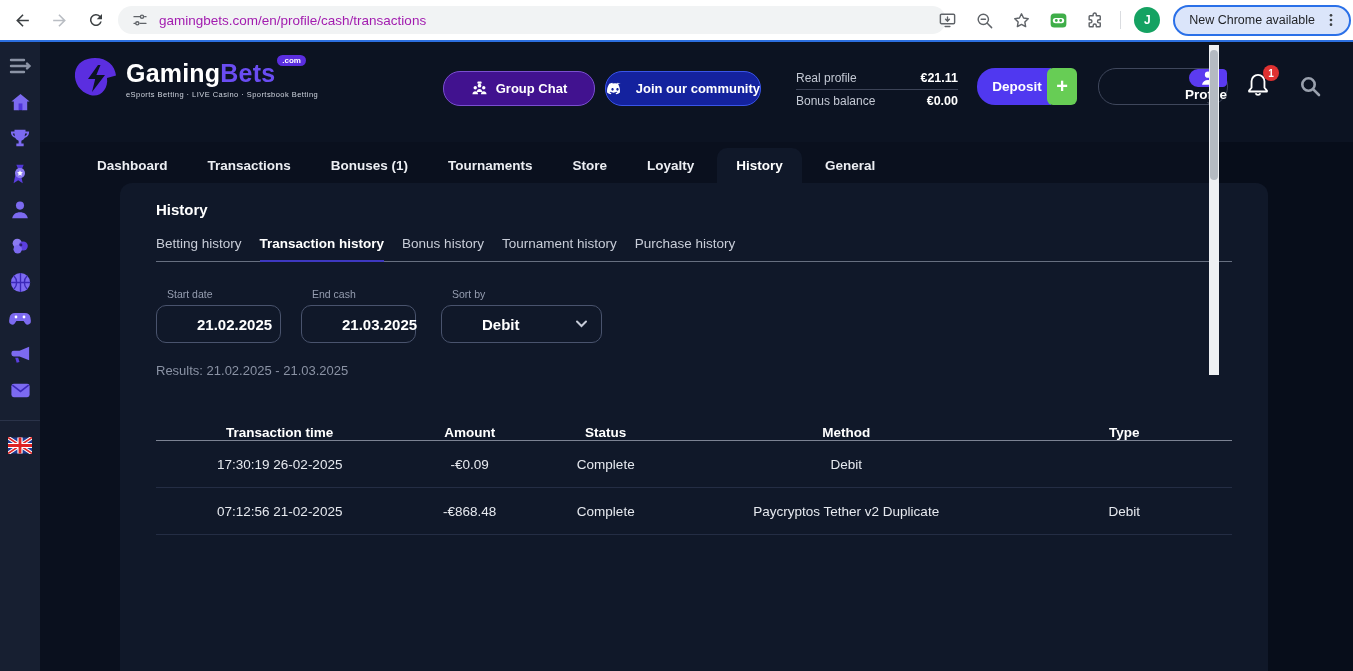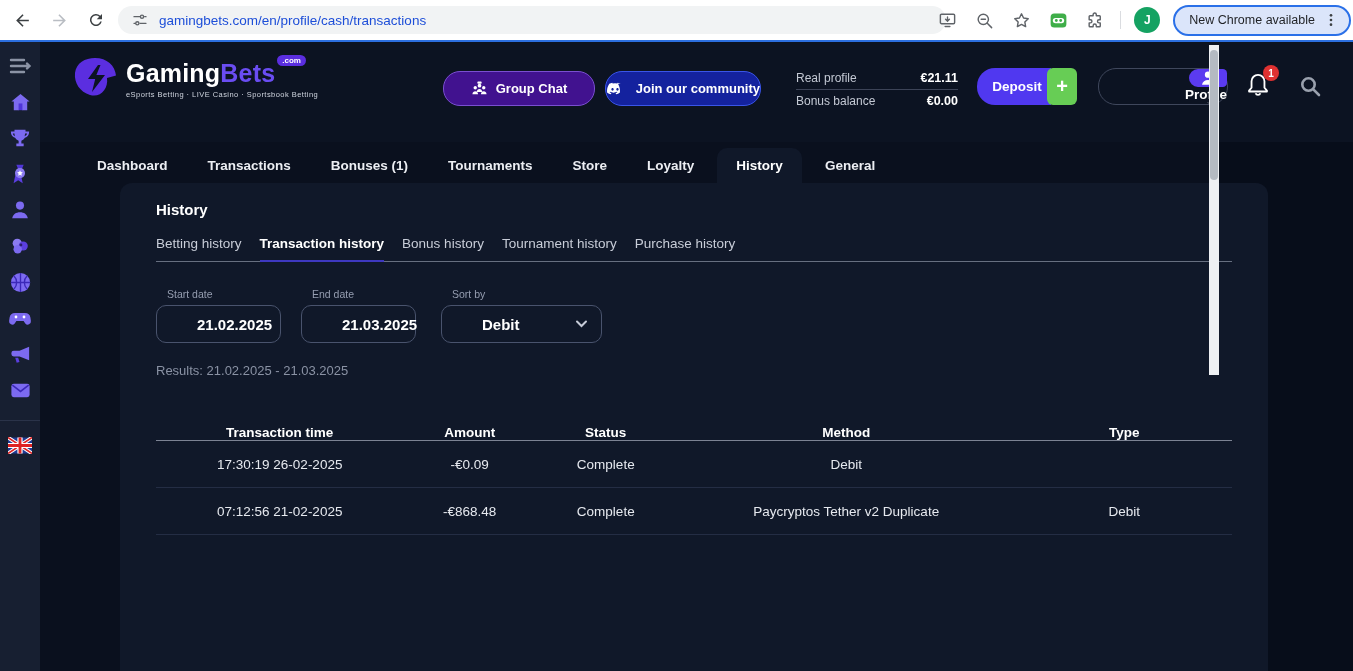--- a/index.html
+++ b/index.html
@@ -6,21 +6,21 @@
   html,body { width:1353px; height:671px; overflow:hidden; background:#070d1a;
     font-family:"Liberation Sans", sans-serif; }
   .stage { position:relative; width:1353px; height:671px; }
 
   
   .chrome { position:absolute; top:0; left:0; width:1353px; height:40px; background:#ffffff; }
   .nav-btns { position:absolute; left:10px; top:0; height:40px; display:flex; align-items:center; gap:13px; }
   .cbtn { width:24px; height:24px; display:flex; align-items:center; justify-content:center; border:none; background:transparent; cursor:pointer; }
   .urlbar { position:absolute; left:118px; top:6px; width:828px; height:28px; border-radius:14px;
     background:#f1f3f4; display:flex; align-items:center; padding:0 14px; gap:11px; }
-  .url-text { font-size:13.5px; color:#1d4ed8; white-space:nowrap; }
+  .url-text { font-size:13.5px; color:#a21caf; white-space:nowrap; }
   .chrome-right { position:absolute; right:2px; top:0; height:40px; display:flex; align-items:center; gap:13px; }
   .sep { width:1px; height:18px; background:#dadce0; }
   .avatar { width:26px; height:26px; border-radius:50%; background:#15a262; color:#fff; font-size:12px;
     font-weight:bold; display:flex; align-items:center; justify-content:center; }
   .update-pill { height:31px; display:flex; align-items:center; gap:8px; padding:0 10px 0 14px;
     background:#dbe5fa; border:2px solid #2a70e8; border-radius:16px; cursor:pointer; }
   .update-pill span { font-size:12.5px; color:#1f2124; white-space:nowrap; }
   .accent { position:absolute; top:40px; left:0; width:1353px; height:2px; background:#2c6fdf; }
 
   
@@ -379,21 +379,21 @@
           <span class="field-label">Start date</span>
           <div class="field-box">
             <span class="field-val">21.02.2025</span>
             <svg width="16" height="16" viewBox="0 0 24 24" fill="none" stroke="#c7ccd8" stroke-width="1.8">
                 <rect x="3.5" y="5" width="17" height="16" rx="2"></rect>
                 <path d="M8 2.5V7M16 2.5V7M3.5 10h17"></path>
               </svg>
           </div>
         </div>
         <div class="field f-end">
-          <span class="field-label">End date</span>
+          <span class="field-label">End cash</span>
           <div class="field-box">
             <span class="field-val">21.03.2025</span>
             <svg width="16" height="16" viewBox="0 0 24 24" fill="none" stroke="#c7ccd8" stroke-width="1.8">
                 <rect x="3.5" y="5" width="17" height="16" rx="2"></rect>
                 <path d="M8 2.5V7M16 2.5V7M3.5 10h17"></path>
               </svg>
           </div>
         </div>
         <div class="field f-sort">
           <span class="field-label">Sort by</span>

